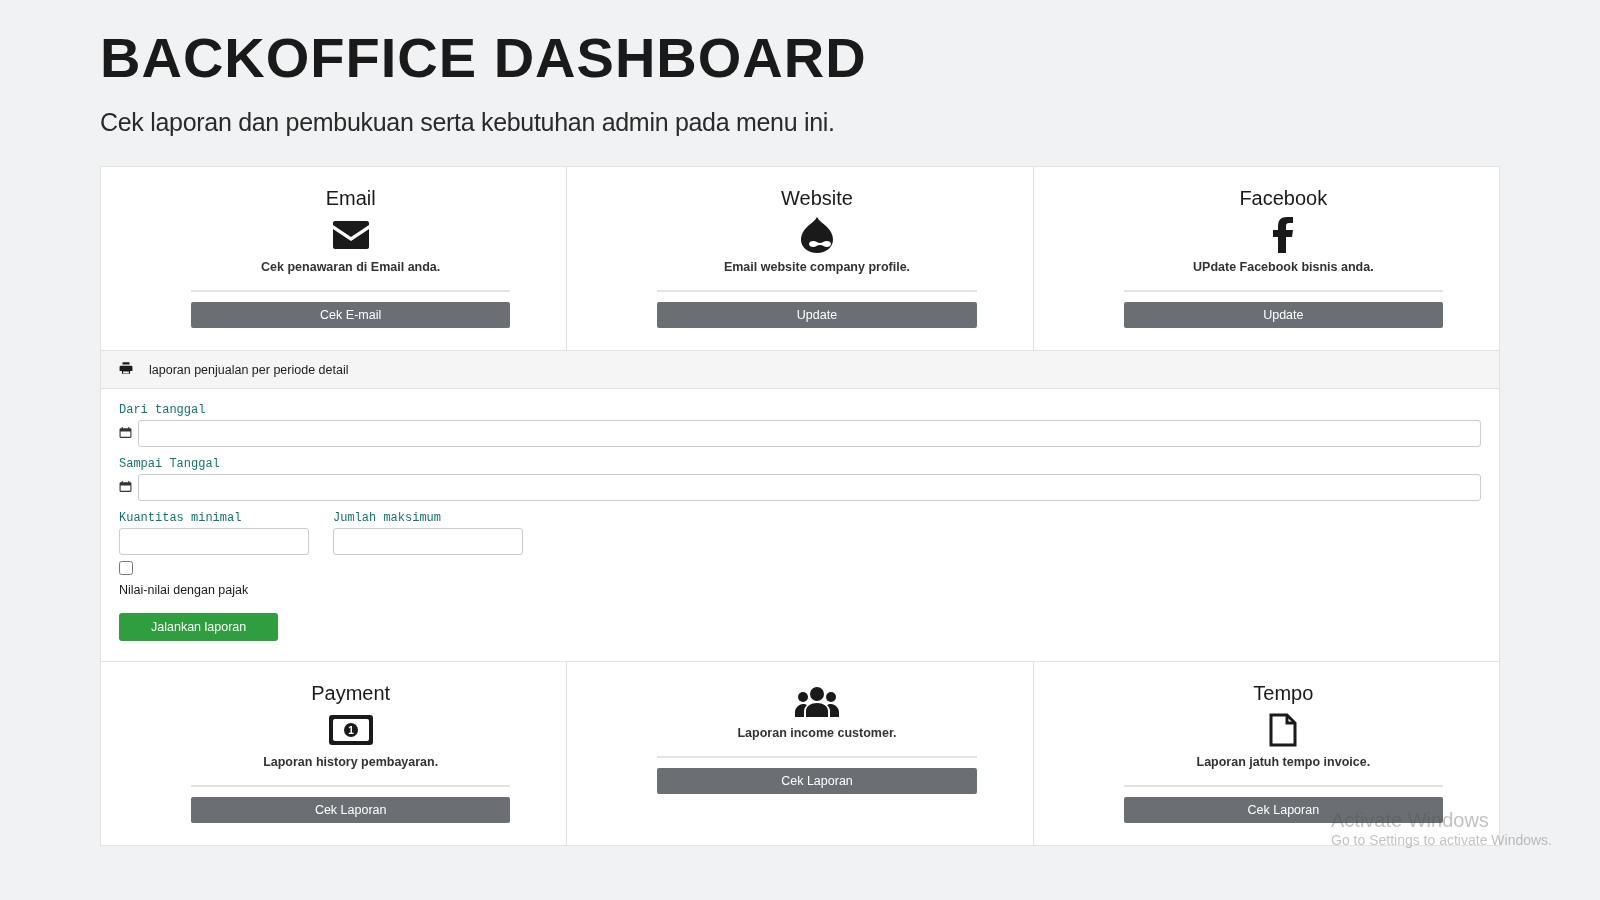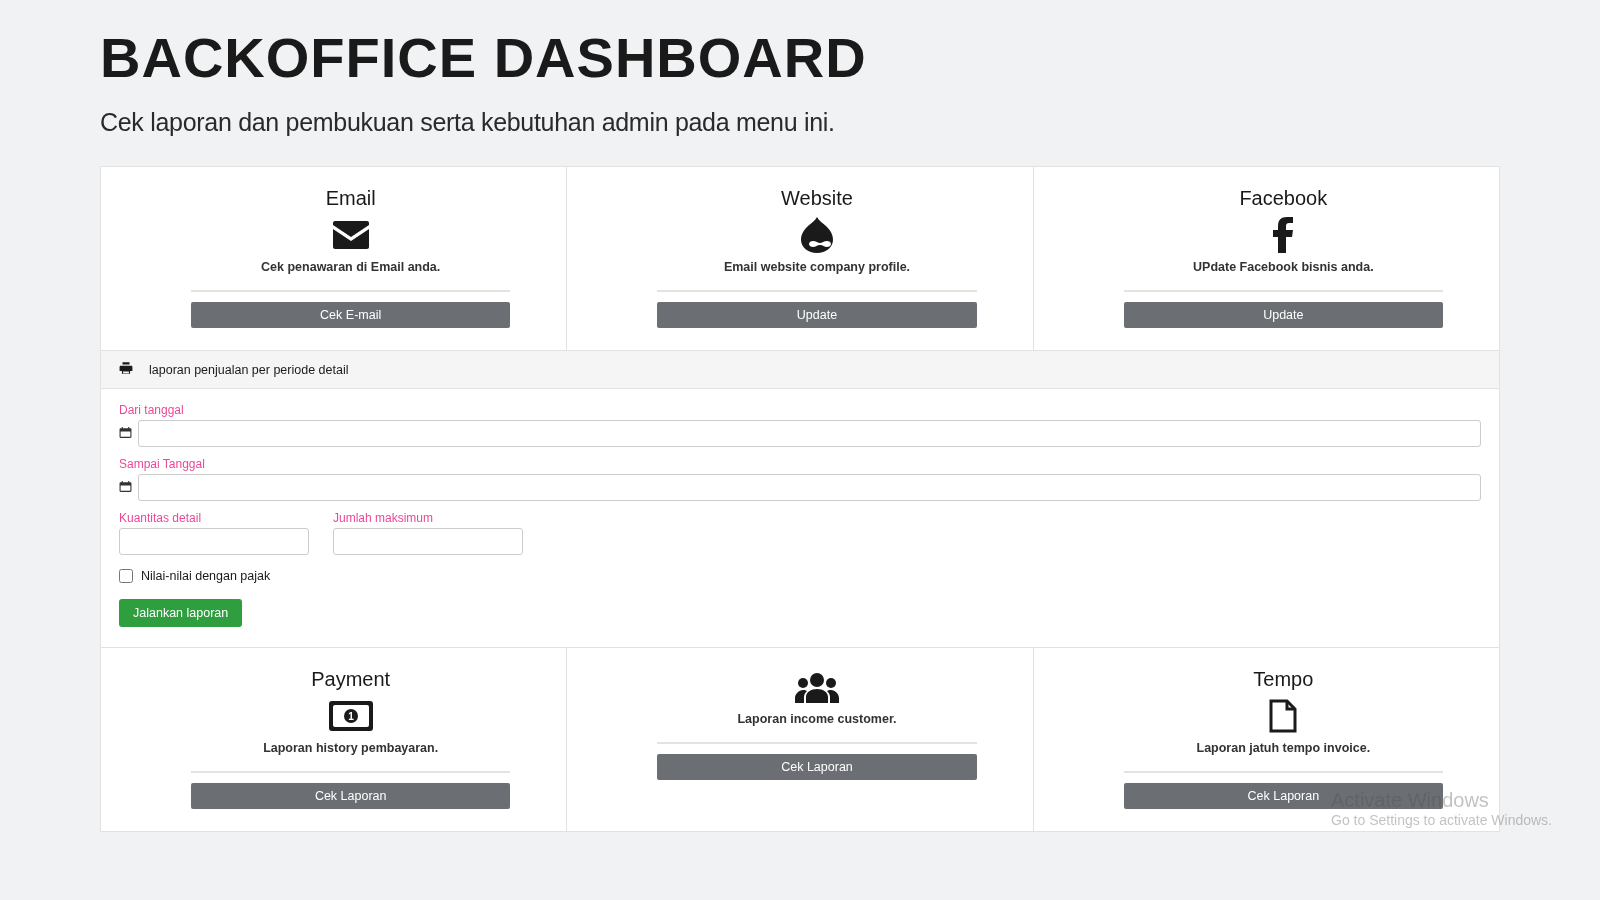--- a/index.html
+++ b/index.html
@@ -87,23 +87,24 @@
     align-items: center;
     gap: 16px;
   }
   .report-body {
     padding: 14px 18px 20px 18px;
     background: #fff;
   }
   .form-group { margin-bottom: 10px; }
   .form-label {
     font-size: 12px;
-    color: #ec4899;
+    color: #0f766e;
     display: block;
     margin-bottom: 3px;
+    font-family: Liberation Mono, monospace;
   }
   .date-row {
     display: flex;
     align-items: center;
     gap: 6px;
   }
   .date-row .cal-icon {
     flex: 0 0 auto;
   }
   .date-input, .text-input {
@@ -116,39 +117,40 @@
   .date-input { flex: 1; }
   .two-col {
     display: flex;
     gap: 24px;
     margin-top: 6px;
   }
   .two-col .col { width: 190px; }
   .checkbox-row {
     display: flex;
     gap: 8px;
-    margin: 14px 0 16px 0;
-    font-size: 12.5px;
+    margin: 6px 0 16px 0;
+    font-size: 12.5px;
+    flex-direction: column;
   }
   .checkbox-row input {
     width: 14px; height: 14px;
   }
   .run-btn {
     background: #2e9e3e;
     color: #fff;
     border: none;
-    padding: 7px 14px;
+    padding: 7px 32px;
     font-size: 12.5px;
     border-radius: 3px;
     cursor: pointer;
   }
   .watermark {
     position: fixed;
     right: 48px;
-    bottom: 72px;
+    bottom: 52px;
     text-align: left;
     color: rgba(80,80,80,0.35);
     pointer-events: none;
   }
   .watermark .wm1 { font-size: 20px; }
   .watermark .wm2 { font-size: 14px; }
 </style>
 </head>
 <body>
 
@@ -227,21 +229,21 @@
             <svg width="13" height="13" viewBox="0 0 24 24">
                 <path fill="#333" d="M3 4h2V2h2v2h10V2h2v2h2c1 0 2 1 2 2v14c0 1-1 2-2 2H3c-1 0-2-1-2-2V6c0-1 1-2 2-2zm0 6v10h18V10H3z"></path>
               </svg>
           </span>
           <input type="text" class="date-input" value="" style="">
         </div>
       </div>
 
       <div class="two-col">
         <div class="col">
-          <label class="form-label">Kuantitas detail</label>
+          <label class="form-label">Kuantitas minimal</label>
           <input type="text" class="text-input" value="" style="">
         </div>
         <div class="col">
           <label class="form-label">Jumlah maksimum</label>
           <input type="text" class="text-input" value="" style="">
         </div>
       </div>
 
       <div class="checkbox-row">
         <input type="checkbox" style="">

